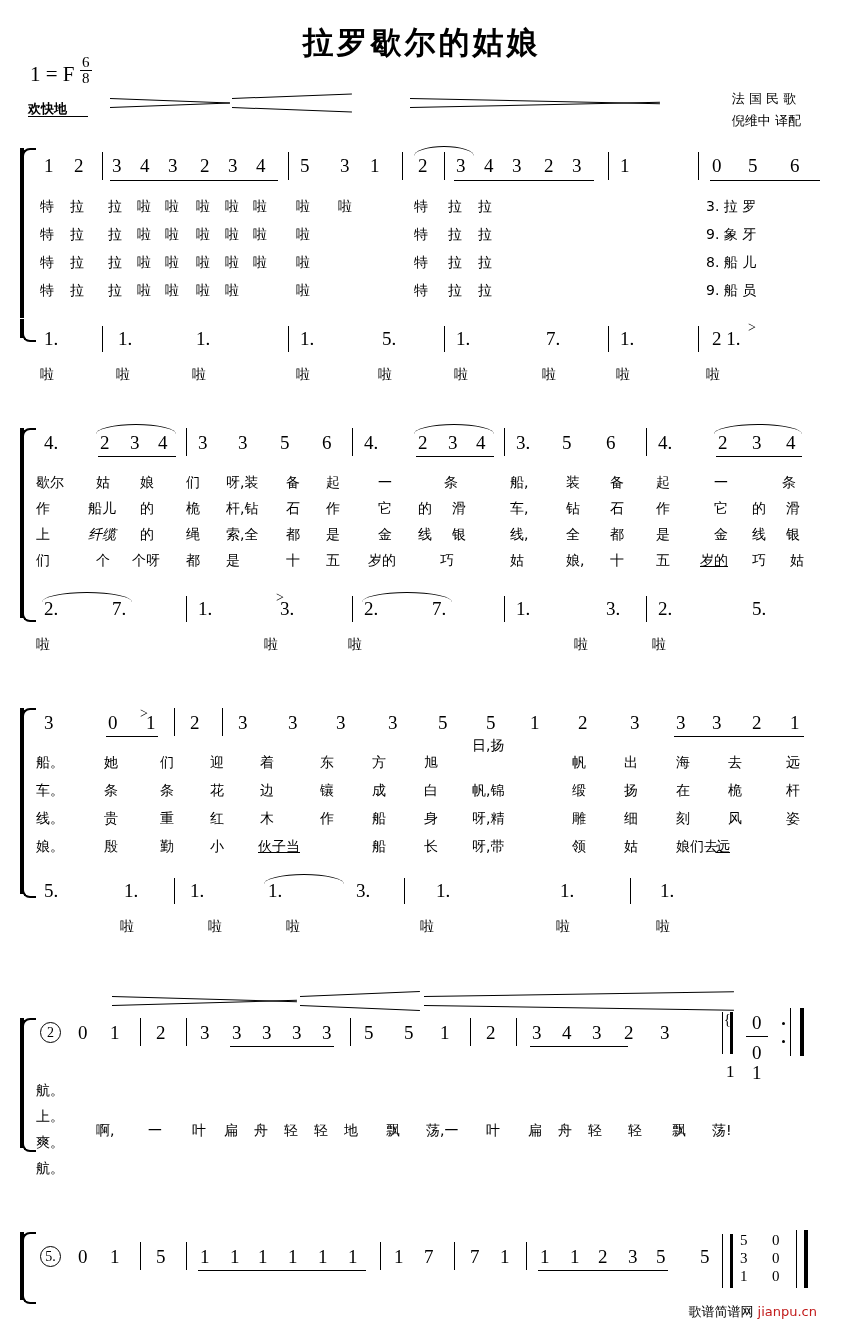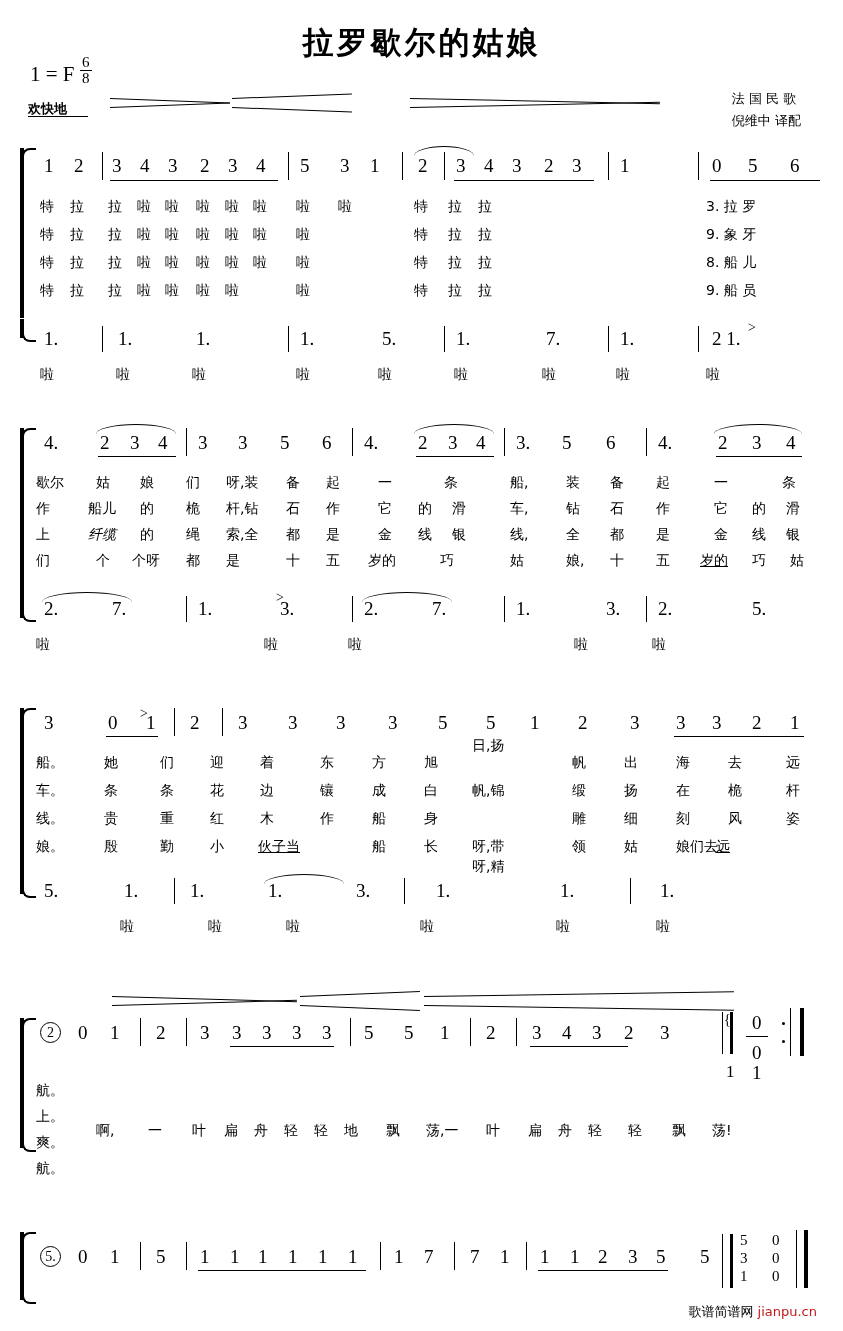--- a/index.html
+++ b/index.html
@@ -383,21 +383,21 @@
   <div class="ly" style="left:786px;top:782px;">杆</div>
 
   <div class="ly" style="left:36px;top:810px;">线。</div>
   <div class="ly" style="left:104px;top:810px;">贵</div>
   <div class="ly" style="left:160px;top:810px;">重</div>
   <div class="ly" style="left:210px;top:810px;">红</div>
   <div class="ly" style="left:260px;top:810px;">木</div>
   <div class="ly" style="left:320px;top:810px;">作</div>
   <div class="ly" style="left:372px;top:810px;">船</div>
   <div class="ly" style="left:424px;top:810px;">身</div>
-  <div class="ly" style="left:472px;top:858px;">呀,精</div>
+  <div class="ly" style="left:472px;top:810px;">呀,精</div>
   <div class="ly" style="left:572px;top:810px;">雕</div>
   <div class="ly" style="left:624px;top:810px;">细</div>
   <div class="ly" style="left:676px;top:810px;">刻</div>
   <div class="ly" style="left:728px;top:810px;">风</div>
   <div class="ly" style="left:786px;top:810px;">姿</div>
 
   <div class="ly" style="left:36px;top:838px;">娘。</div>
   <div class="ly" style="left:104px;top:838px;">殷</div>
   <div class="ly" style="left:160px;top:838px;">勤</div>
   <div class="ly" style="left:210px;top:838px;">小</div>

